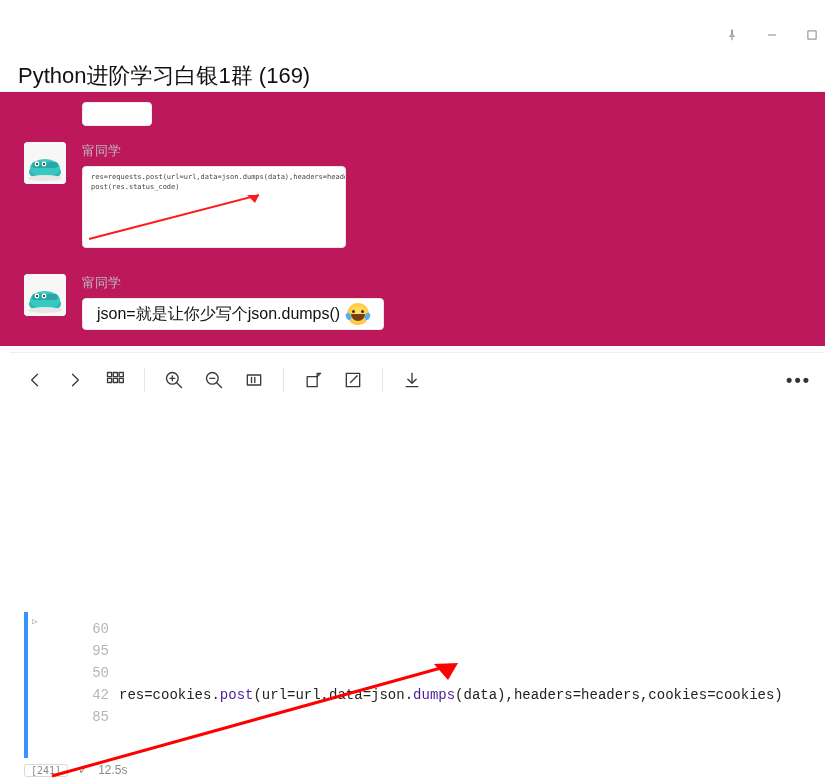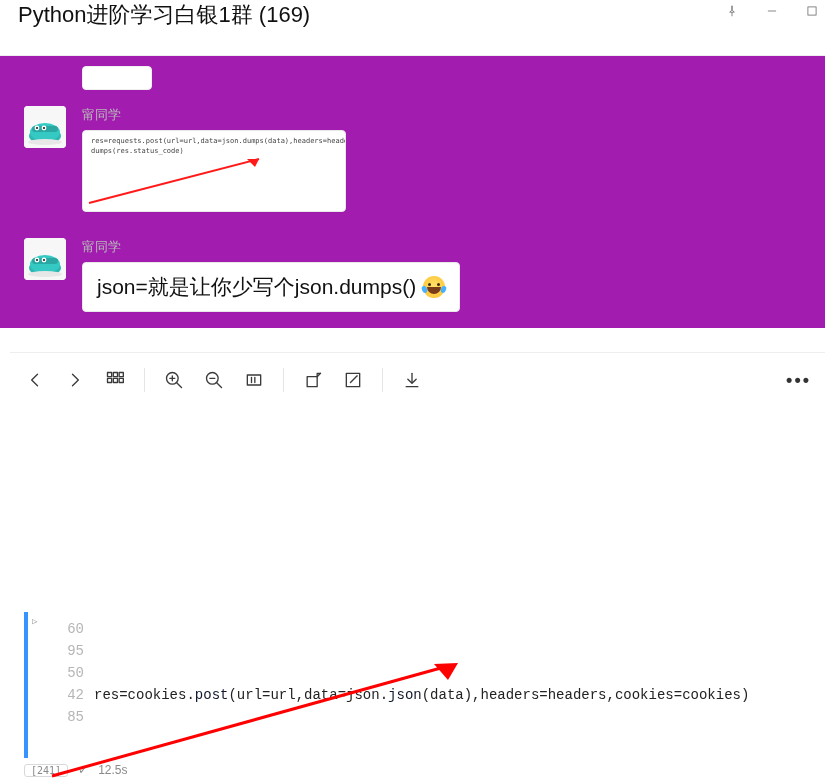--- a/index.html
+++ b/index.html
@@ -6,47 +6,48 @@
   body {
     font-family: "Microsoft YaHei", "PingFang SC", -apple-system, sans-serif;
     background: #fff;
     width: 825px;
     height: 782px;
     overflow: hidden;
     position: relative;
   }
   
   .titlebar {
-    height: 56px;
+    height: 68px;
     display: flex;
-    align-items: flex-start;
+    align-items: flex-end;
     padding: 0 18px;
     border-bottom: 1px solid #eee;
     position: relative;
+    margin-top: 24px;
   }
   .titlebar h1 {
     font-size: 22px;
     font-weight: 400;
     color: #111;
   }
   .win-controls {
     position: absolute;
     right: 6px;
     top: 4px;
     display: flex;
     gap: 26px;
     color: #555;
   }
   .win-controls span { width: 14px; height: 14px; display: inline-flex; align-items: center; justify-content: center; }
   .win-pin svg, .win-min svg, .win-max svg { width: 14px; height: 14px; stroke: #555; fill: none; stroke-width: 1.2; }
 
   
   .chat-area {
     padding: 10px 0 0 0;
-    background: #a21caf;
+    background: #be185d;
   }
   .msg-row {
     display: flex;
     align-items: flex-start;
     padding: 6px 14px 16px 24px;
   }
   .avatar {
     width: 42px; height: 42px;
     border-radius: 4px;
     background: #fafafa;
@@ -80,22 +81,22 @@
     overflow: hidden;
     line-height: 1.4;
   }
   .red-arrow-thumb {
     position: absolute;
     left: 4px; bottom: 6px;
     width: 180px; height: 50px;
     pointer-events: none;
   }
   .bubble.text {
-    padding: 10px 14px;
-    font-size: 21px;
+    padding: 4px 14px;
+    font-size: 16px;
     color: #111;
     display: inline-flex;
     align-items: center;
     gap: 7px;
   }
   .emoji-laugh {
     display: inline-block;
     width: 22px; height: 22px;
     border-radius: 50%;
     background: radial-gradient(circle at 50% 45%, #ffe36b 0%, #ffc83d 70%, #f5a623 100%);
@@ -192,30 +193,31 @@
     color:#999;
   }
   .ln-col {
     width:34px;
     text-align:right;
     color:#b6b6b6;
     padding-right:10px;
     line-height:22px;
     padding-top:6px;
     user-select:none;
+    margin-left:25px;
   }
   .code-col {
     flex:1;
     line-height:22px;
     white-space:pre;
     position:relative;
     padding-top:6px;
     color:#222;
   }
-  .tok-fn   { color:#0f172a; }
+  .tok-fn   { color:#4c1d95; }
   .tok-kw   { color:#1f6fb2; }
   .cursor-bar {
     display:inline-block; width:1px; height:16px; background:#000;
     vertical-align:middle; margin-left:1px;
   }
 
   .exec-row {
     position:absolute;
     left:14px; right:0; bottom:0;
     height:24px;
@@ -286,21 +288,21 @@
           <circle cx="13" cy="22" r="1" fill="#111"></circle>
         <circle cx="20" cy="22" r="2.4" fill="#fff"></circle>
           <circle cx="20" cy="22" r="1" fill="#111"></circle>
         <ellipse cx="21" cy="36" rx="17" ry="3" fill="#e7e7e7"></ellipse>
       </svg>
     </div>
     <div class="msg-col">
       <div class="sender">甯同学</div>
       <div class="bubble image-thumb">
         <div>res=requests.post(url=url,data=json.dumps(data),headers=headers,cookies=cookies)</div>
-        <div>dumps(res.status_code)</div>
+        <div>post(res.status_code)</div>
         <svg class="red-arrow-thumb" viewBox="0 0 180 50">
           <line x1="2" y1="48" x2="172" y2="4" stroke="#ff1a1a" stroke-width="2"></line>
           <polygon points="172,4 160,4 168,12" fill="#ff1a1a"></polygon>
         </svg>
       </div>
     </div>
   </div>
 
   <div class="msg-row">
     <div class="avatar">
@@ -411,21 +413,21 @@
       </div>
       <div class="ln-col">
         <div>60</div>
         <div>95</div>
         <div>50</div>
         <div>42</div>
         <div>85</div>
       </div>
       <div class="code-col">
 <div> </div>
-<div><span>res=cookies.</span><span class="tok-fn">post</span><span>(url=url,data=json.</span><span class="tok-fn">json</span><span>(data),headers=headers,cookies=cookies)</span></div>
+<div><span>res=cookies.</span><span class="tok-fn">post</span><span>(url=url,data=json.</span><span class="tok-fn">dumps</span><span>(data),headers=headers,cookies=cookies)</span></div>
 <div> </div>
 <div><span class="tok-kw">print</span><span>(res.status_code)</span><span class="cursor-bar"></span></div>
 
       </div>
     </div>
 
     <div class="exec-row">
       <span class="exec-count">[241]</span>
       <span class="exec-check">✓</span>
       <span>12.5s</span>

